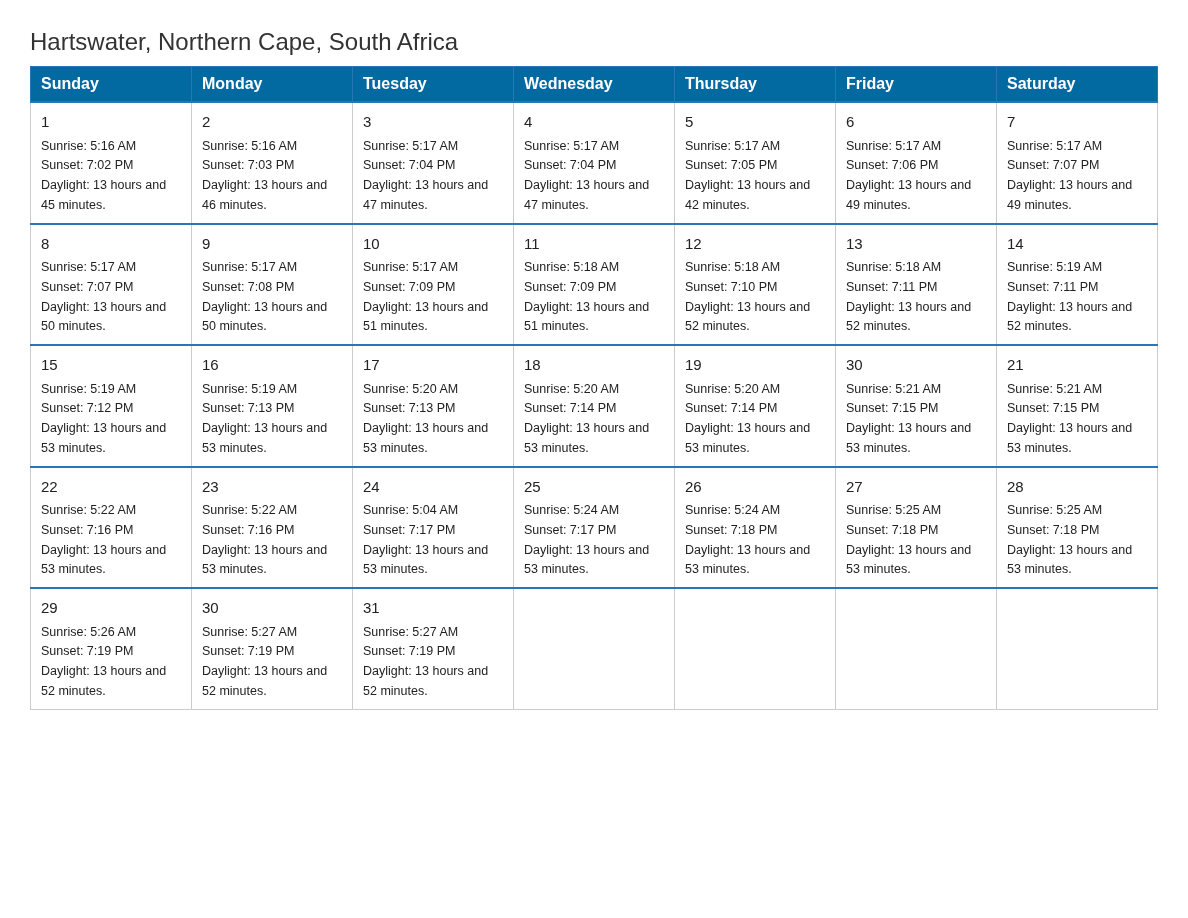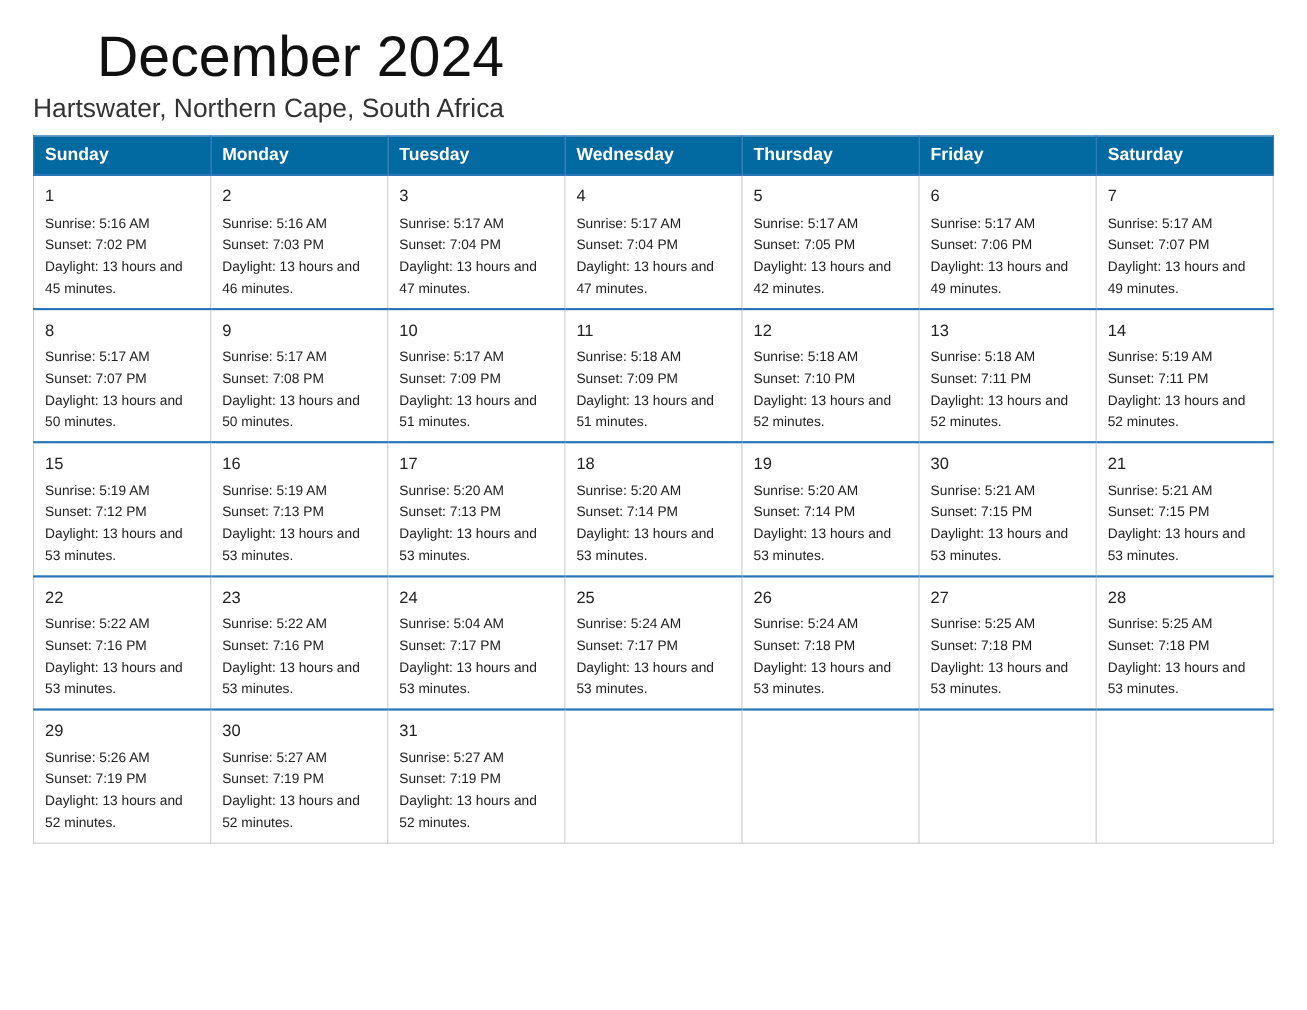--- a/index.html
+++ b/index.html
@@ -86,21 +86,20 @@
     }
     .empty-cell {
       background: #fff;
     }
   </style>
 </head>
 <body>
 
 <div class="header-row">
   <div class="title-block">
-    <div class="month-title">December 2024</div>
     <div class="location-title">Hartswater, Northern Cape, South Africa</div>
   </div>
 </div>
 
 <table class="calendar-table">
   <thead>
     <tr>
     <th>Sunday</th>
         <th>Monday</th>
         <th>Tuesday</th>

